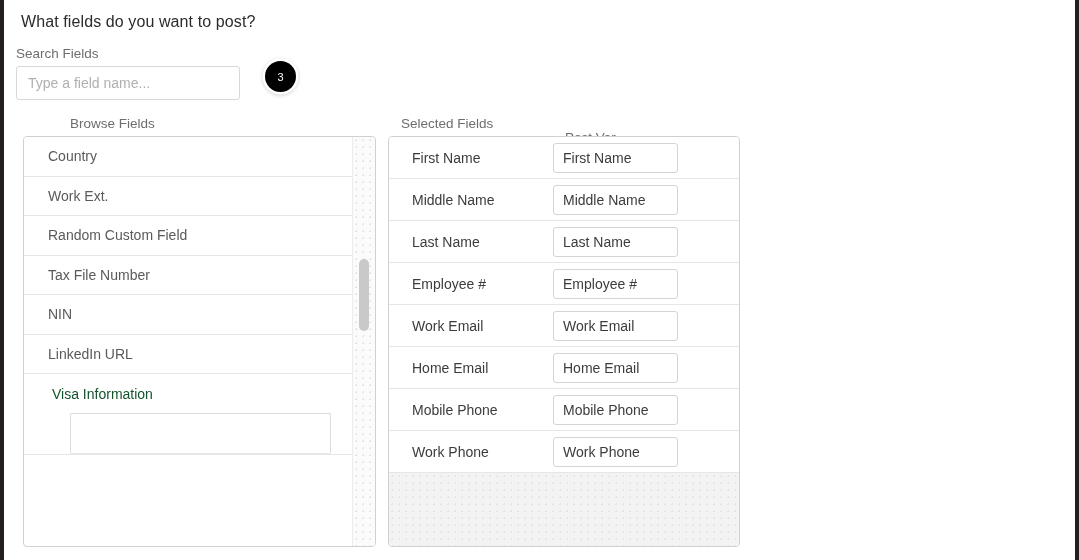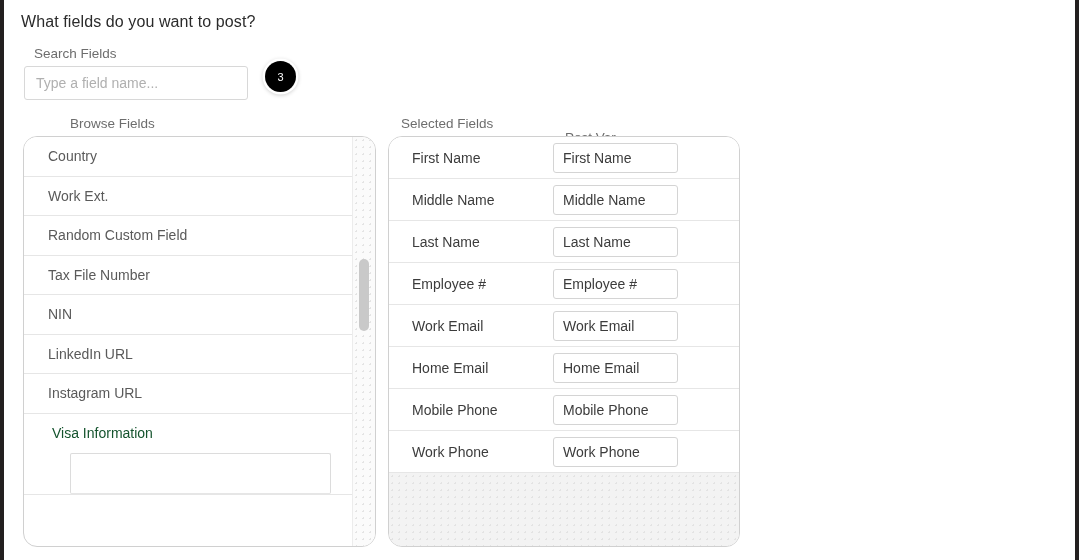--- a/index.html
+++ b/index.html
@@ -42,29 +42,29 @@
     letter-spacing: .1px;
     white-space: nowrap;
   }
 
   .field-label {
     position: absolute;
     font-size: 13.5px;
     color: #6d6d6d;
     white-space: nowrap;
   }
-  .label-search  { left: 30px;  top: 46px; }
+  .label-search  { left: 12px;  top: 46px; }
   .label-browse  { left: 18px;  top: 116px; margin-left: 48px; }
   .label-selected{ left: 397px; top: 116px; }
   .label-postvar { left: 561px; top: 116px; margin-top: 14px; }
 
   
   .search-input {
     position: absolute;
-    left: 20px;
+    left: 12px;
     top: 66px;
     width: 224px;
     height: 33px;
     box-sizing: border-box;
     border: 1px solid #d8d8d8;
     border-radius: 3px;
     background: #ffffff;
     padding: 16px 11px;
     font-family: "Liberation Sans", sans-serif;
     font-size: 14px;
@@ -89,21 +89,21 @@
     justify-content: center;
     box-shadow: 0 0 0 2.5px #ffffff, 0 1px 4px 2px rgba(0,0,0,0.22);
   }
 
   
   .panel {
     position: absolute;
     box-sizing: border-box;
     border: 1px solid #d0d0d0;
     background: #ffffff;
-    border-radius: 14px;
+    border-radius: 4px;
     overflow: hidden;
   }
 
   
   #browse-panel {
     left: 19px;
     top: 136px;
     width: 353px;
     height: 411px;
   }
@@ -247,21 +247,20 @@
 
     <div class="panel" id="browse-panel">
       <div class="browse-scroll">
         <div class="browse-list" id="browse-list">
             <div class="browse-row">Country</div>
             <div class="browse-row">Work Ext.</div>
             <div class="browse-row">Random Custom Field</div>
             <div class="browse-row">Tax File Number</div>
             <div class="browse-row">NIN</div>
             <div class="browse-row">LinkedIn URL</div>
-            <div class="browse-row">Instagram URL</div>
             <div class="browse-group">
               <div class="browse-group-title">Visa Information</div>
               <div class="browse-subpanel">
                 <div class="browse-subrow"></div>
               </div>
             </div>
           </div>
       </div>
       <div class="vscroll-track">
         <div class="vscroll-thumb"></div>

